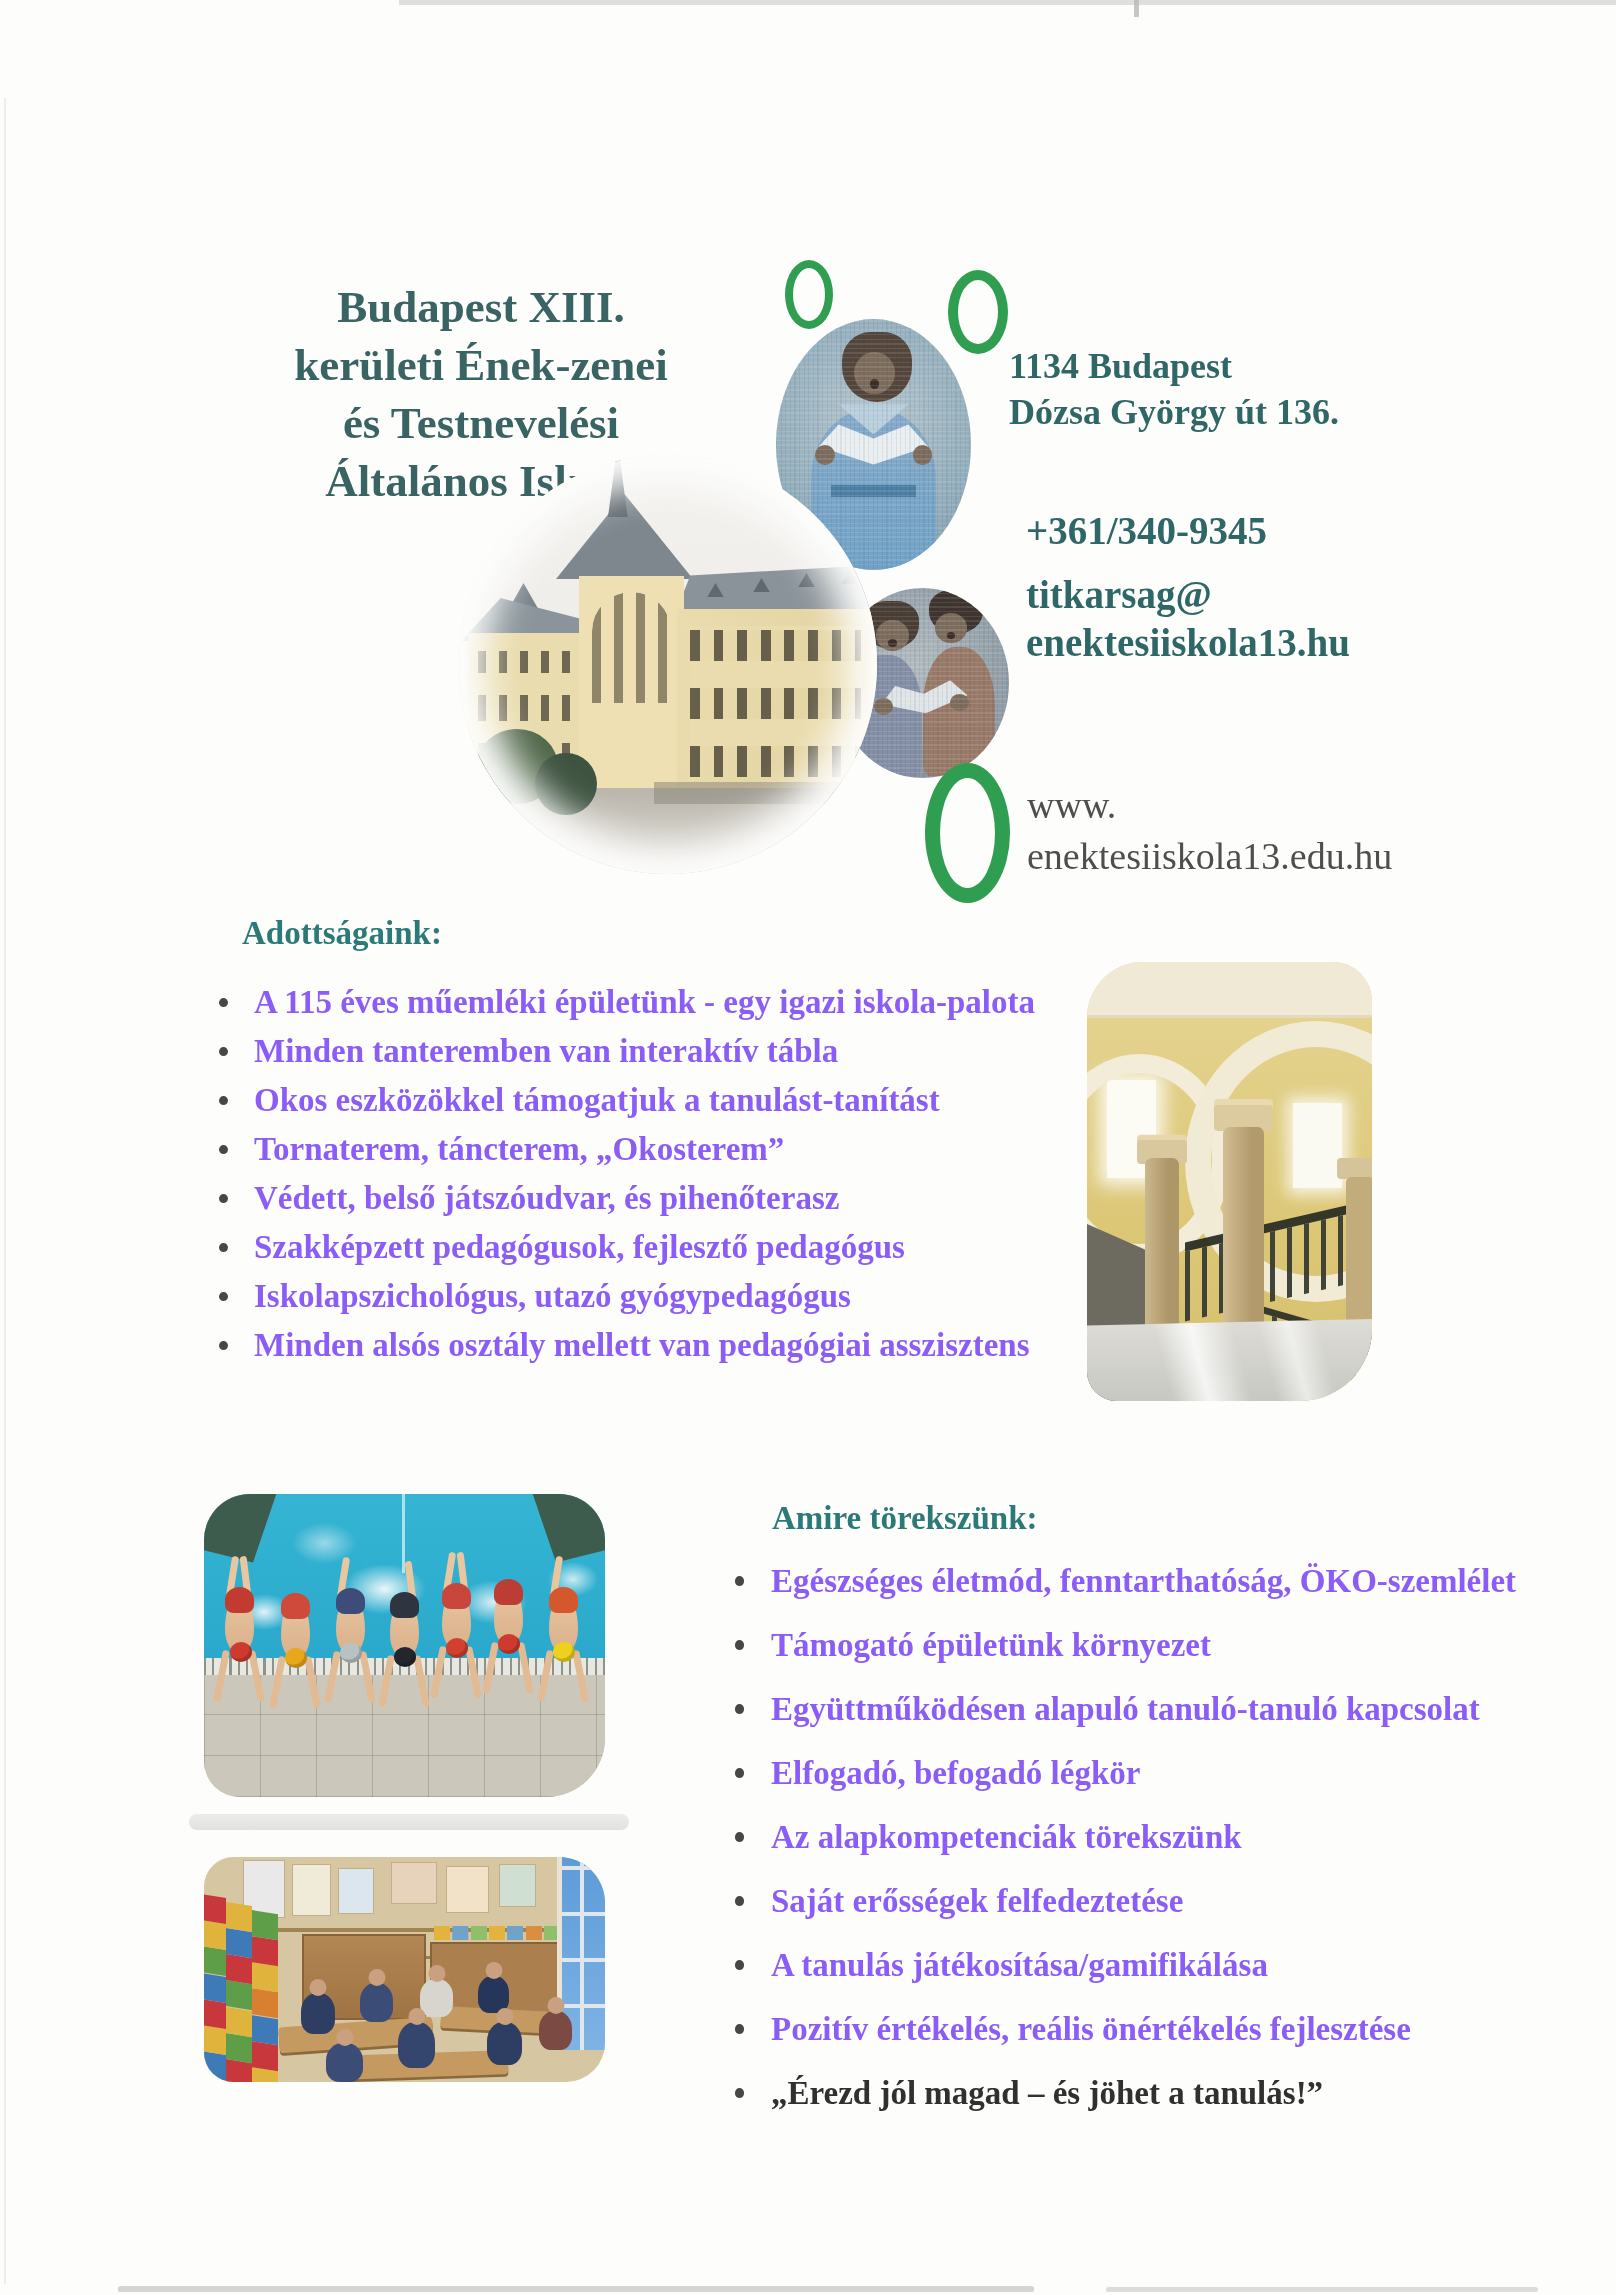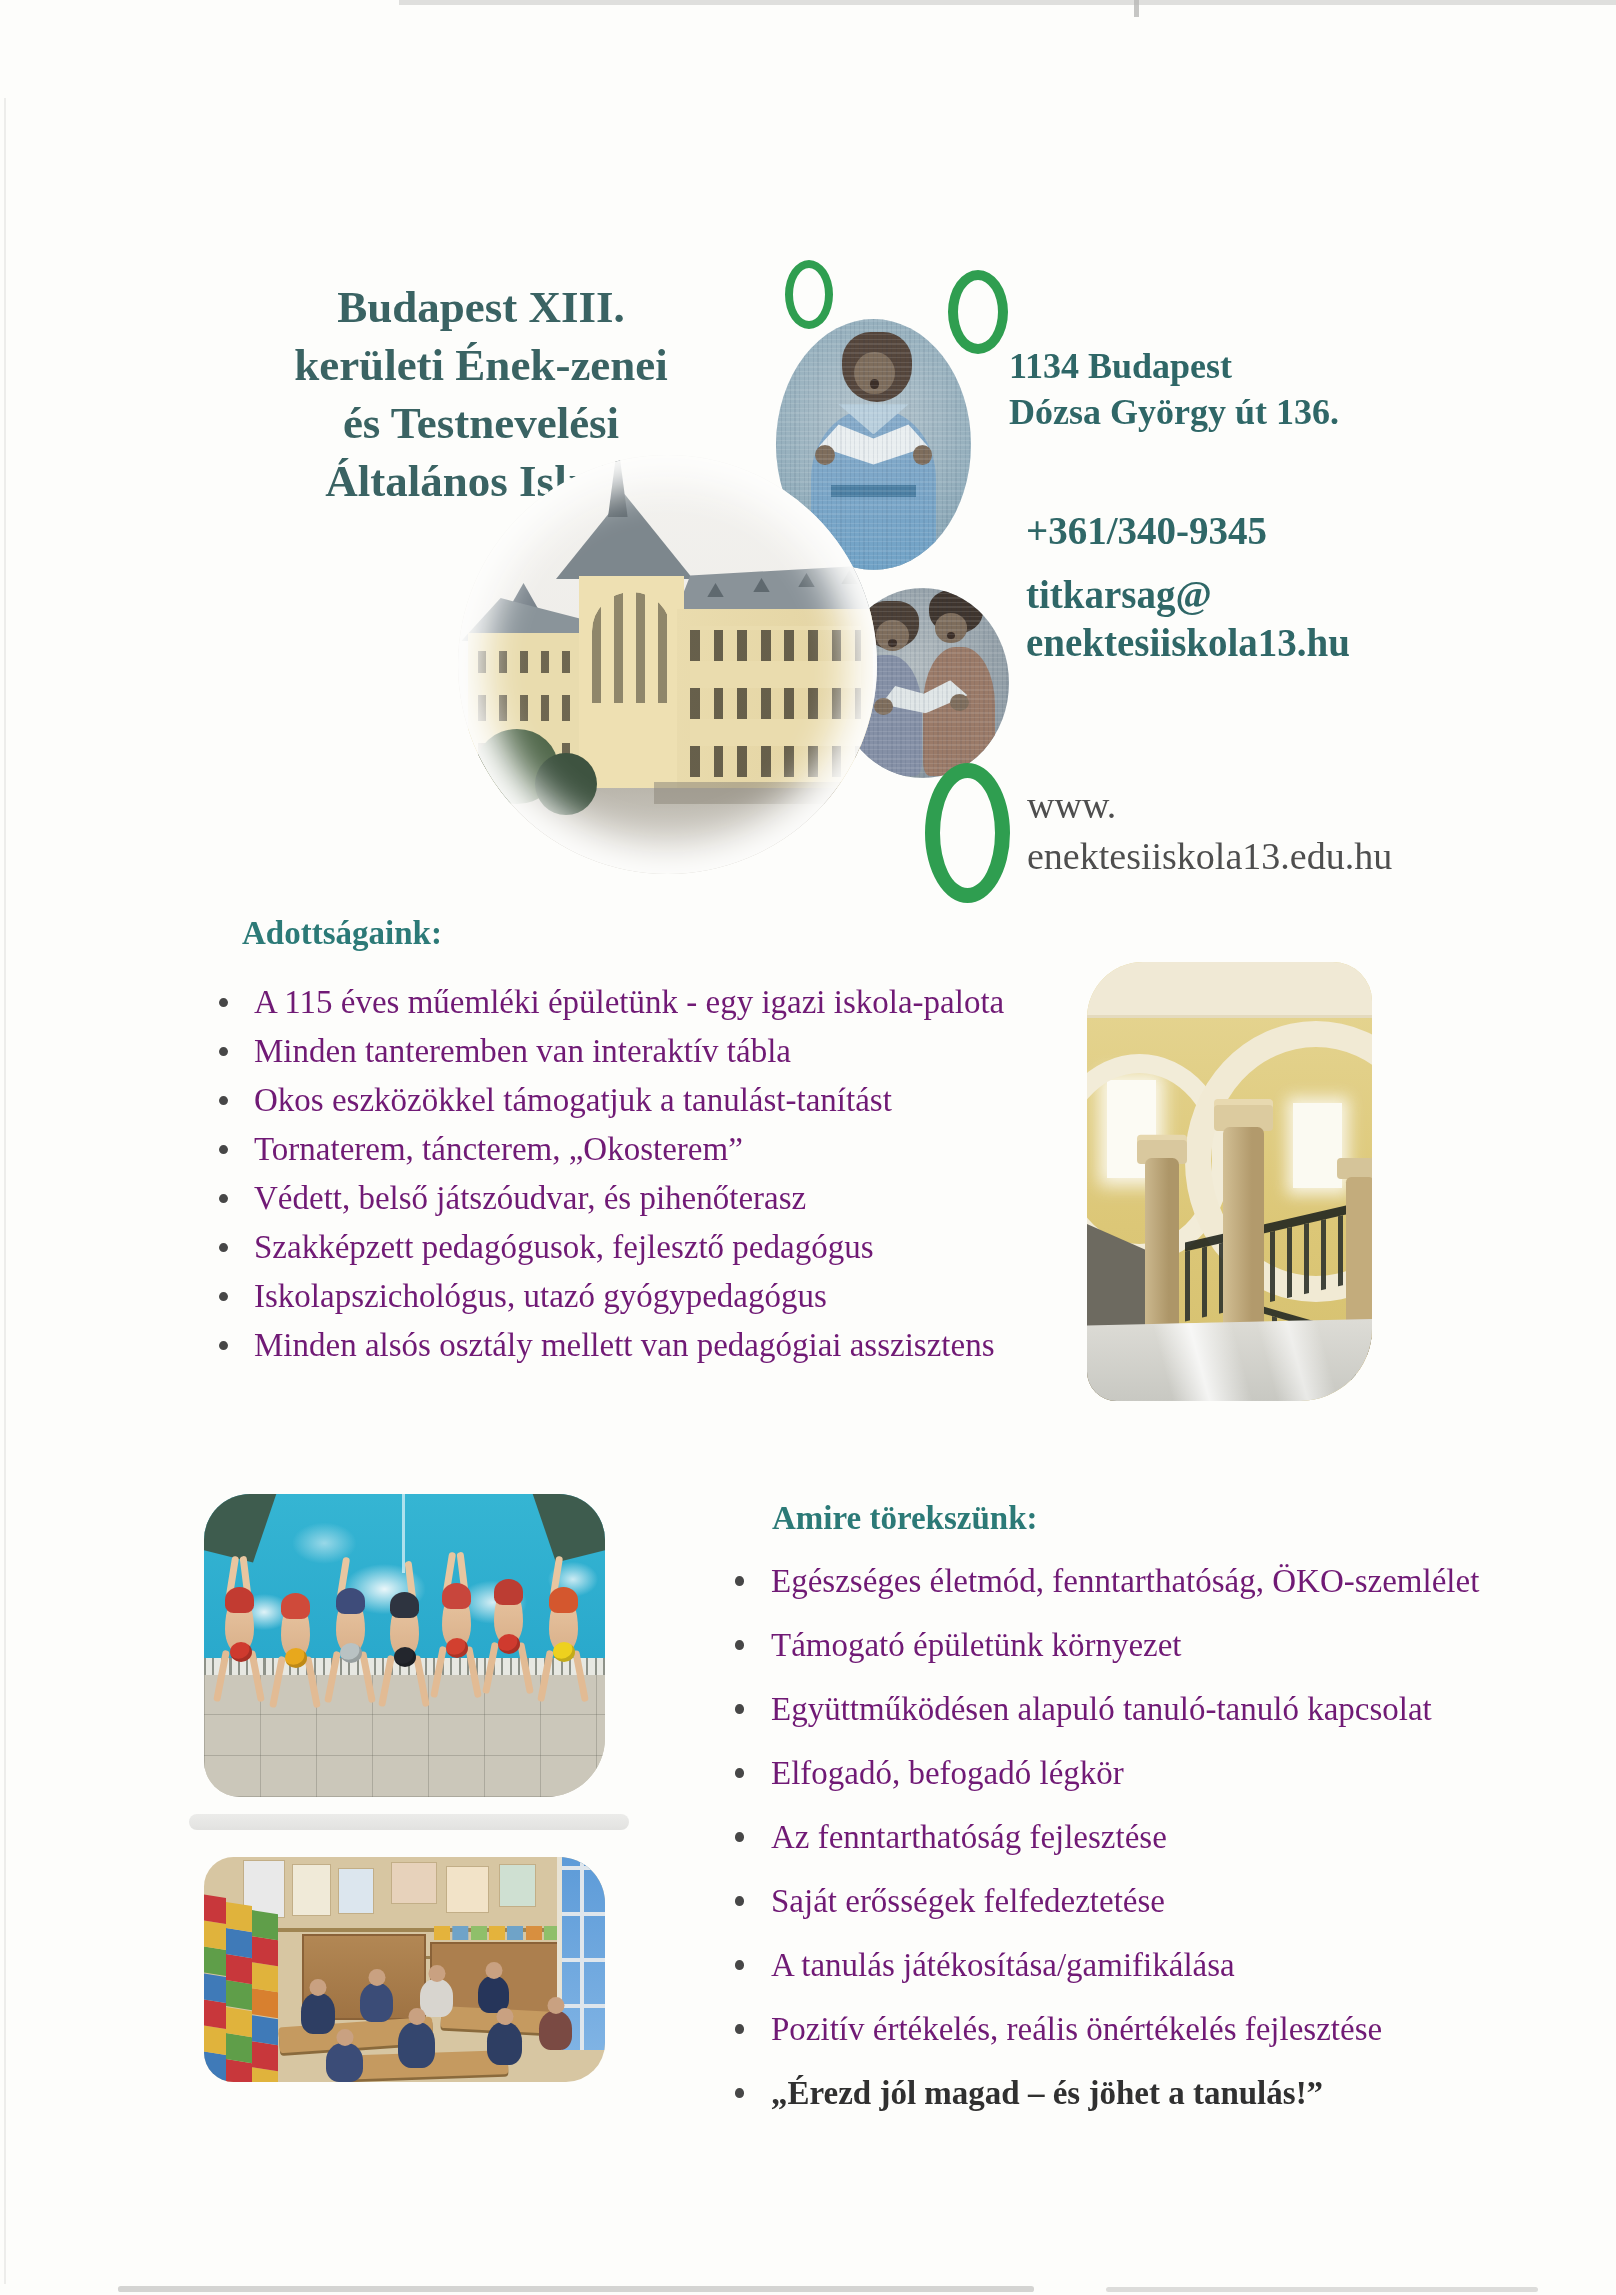--- a/index.html
+++ b/index.html
@@ -89,21 +89,21 @@
   .b-tree-2     { left:77px; top:298px; width:62px;  height:62px;  background:#3e5340; border-radius:50%; }
   .b-street     { left:0; top:333px; width:419px; height:86px;
                   background:linear-gradient(#bab6ac,#d9d6cf); }
   .b-shadow     { left:196px; top:327px; width:216px; height:22px; background:#8e897c; opacity:.55; }
 
   
   .sec-heading { font-size:33px; font-weight:bold; color:#2c7a77; white-space:pre; }
   .h-features { left:230px;  top:915px;margin-left:12px; }
   .h-goals    { left:772px; top:1500px; }
   ul.blist { list-style:none; }
-  ul.blist li { position:relative; white-space:pre; font-size:33px; color:#701a75; }
+  ul.blist li { position:relative; white-space:pre; font-size:33px; color:#8b5cf6;font-weight:bold; }
   ul.blist li::before { content:""; position:absolute; left:2.6px; top:50%; transform:translateY(-50%);
                         width:9.8px; height:9.8px; border-radius:50%; background:#474747; }
   ul.blist li.bold { font-weight:bold; color:#303030; }
   .list-features { left:216px;  top:978px; }
   .list-features li { line-height:49px;   padding-left:38px; }
   .list-goals    { left:732px; top:1549px; }
   .list-goals li { line-height:64px; padding-left:39px; }
 
   
   .staircase { left:1087px; top:962px; width:285px; height:439px; overflow:hidden;
@@ -412,21 +412,21 @@
     <div class="cl cl-kid" style="left:122px; top:186px; width:37px; height:39px; background:#3b4c77;"></div>
   </div>
 
   <div class="abs sec-heading h-goals">Amire törekszünk:</div>
   <ul class="abs blist list-goals">
 
   <li><span>Egészséges életmód, fenntarthatóság, ÖKO-szemlélet</span></li>
       <li><span>Támogató épületünk környezet</span></li>
       <li><span>Együttműködésen alapuló tanuló-tanuló kapcsolat</span></li>
       <li><span>Elfogadó, befogadó légkör</span></li>
-      <li><span>Az fenntarthatóság fejlesztése</span></li>
+      <li><span>Az alapkompetenciák törekszünk</span></li>
       <li><span>Saját erősségek felfedeztetése</span></li>
       <li><span>A tanulás játékosítása/gamifikálása</span></li>
       <li><span>Pozitív értékelés, reális önértékelés fejlesztése</span></li>
       <li class="bold"><span>„Érezd jól magad – és jöhet a tanulás!”</span></li>
     </ul>
 
 </div>
 
 
 </body></html>

